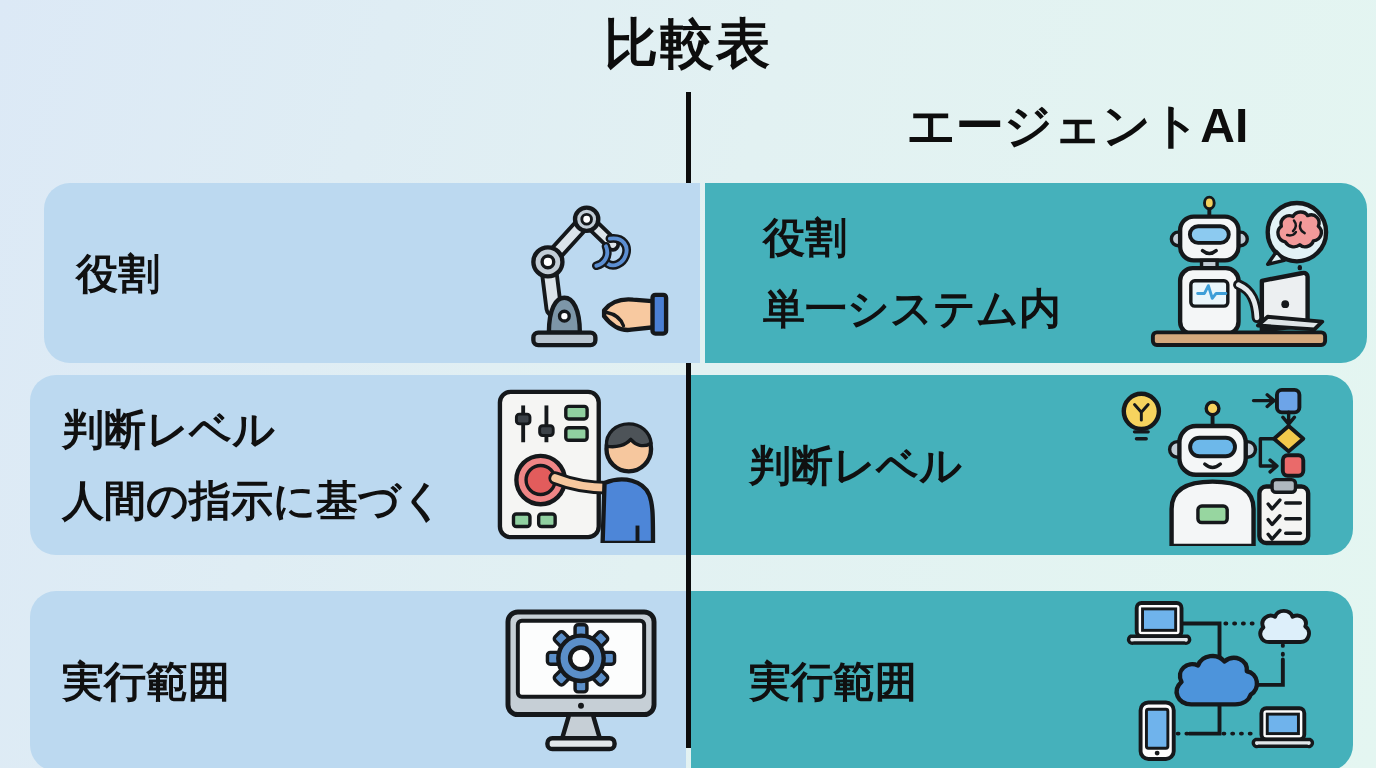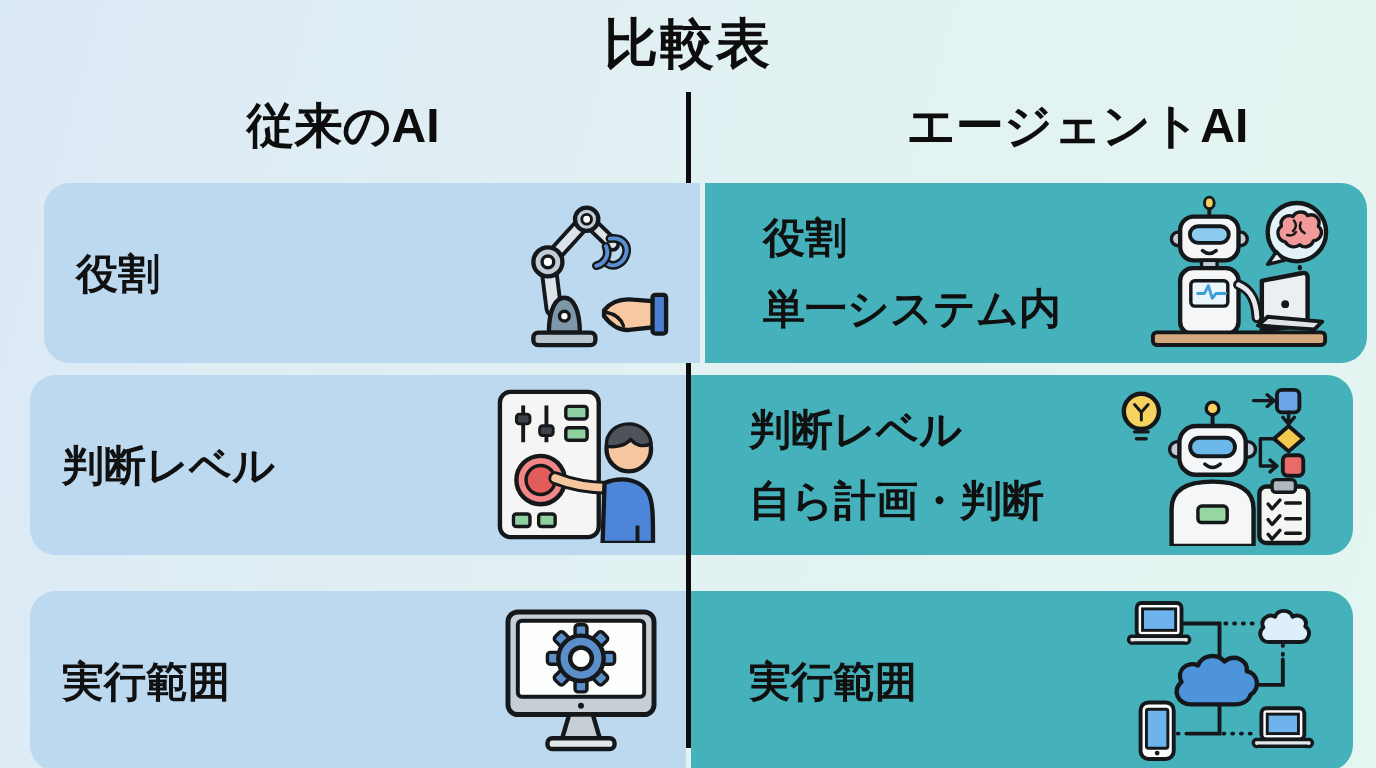--- a/index.html
+++ b/index.html
@@ -53,21 +53,20 @@
   }
   svg{display:block;}
 </style>
 </head>
 <body>
 
 <div class="canvas">
 
   <div class="title">比較表</div>
 
-  <div class="col-header left">従来のAI</div>
   <div class="col-header right">エージェントAI</div>
 
   <div class="divider"></div>
 
   <div class="card side-left row-1">
     <div class="card-text">
       <div>役割</div>
     </div>
     <div class="icon-wrap">
       <svg viewBox="0 0 170 160" width="165" height="155" aria-hidden="true">
@@ -124,20 +123,21 @@
         <circle cx="140" cy="112" r="4" fill="#15181b"></circle>
         <path d="M112 134 l58 4 l8 -8 l-56 -5 z" fill="#dfe4e7" stroke="#15181b" stroke-width="4" stroke-linejoin="round"></path>
         <rect x="4" y="141" width="177" height="13" rx="4" fill="#d4a97d" stroke="#15181b" stroke-width="4"></rect>
       </svg>
     </div>
   </div>
 
   <div class="card side-left row-2">
     <div class="card-text">
       <div>判断レベル</div>
+      <div>人間の指示に基づく</div>
     </div>
     <div class="icon-wrap">
       <svg viewBox="0 0 175 160" width="170" height="155" aria-hidden="true">
         <rect x="10" y="4" width="102" height="150" rx="11" fill="#f5f5f3" stroke="#15181b" stroke-width="4.5"></rect>
         <line x1="34" y1="18" x2="34" y2="56" stroke="#15181b" stroke-width="4"></line>
         <rect x="27" y="27" width="14" height="10" rx="3" fill="#3c4248" stroke="#15181b" stroke-width="3"></rect>
         <line x1="58" y1="18" x2="58" y2="56" stroke="#15181b" stroke-width="4"></line>
         <rect x="51" y="39" width="14" height="10" rx="3" fill="#3c4248" stroke="#15181b" stroke-width="3"></rect>
         <rect x="78" y="19" width="22" height="13" rx="3" fill="#90d0a0" stroke="#15181b" stroke-width="3.5"></rect>
         <rect x="78" y="41" width="22" height="13" rx="3" fill="#90d0a0" stroke="#15181b" stroke-width="3.5"></rect>
@@ -151,21 +151,20 @@
         <circle cx="143" cy="63" r="23" fill="#f6c79e" stroke="#15181b" stroke-width="4.5"></circle>
         <path d="M120 60 c-1 -14 10 -23 23 -23 c12 0 22 8 23 20 c-8 5 -16 2 -21 -4 c-5 6 -15 9 -25 7 z" fill="#4d5358" stroke="#15181b" stroke-width="3.5" stroke-linejoin="round"></path>
         <line x1="152" y1="142" x2="152" y2="158" stroke="#15181b" stroke-width="4"></line>
       </svg>
     </div>
   </div>
 
   <div class="card side-right row-2">
     <div class="card-text">
       <div>判断レベル</div>
-      <div>自ら計画・判断</div>
     </div>
     <div class="icon-wrap">
       <svg viewBox="0 0 205 165" width="200" height="161" aria-hidden="true">
         <circle cx="27" cy="27" r="18" fill="#f6d35e" stroke="#15181b" stroke-width="4.5"></circle>
         <path d="M27 36 v-8 m0 0 l-7 -8 m7 8 l7 -8" fill="none" stroke="#15181b" stroke-width="3" stroke-linecap="round"></path>
         <path d="M20 48 h14 m-12 7 h10" stroke="#15181b" stroke-width="3.5" stroke-linecap="round"></path>
         <path d="M142 16 h20 m-6 -6 l7 6 l-7 6" fill="none" stroke="#15181b" stroke-width="3.5" stroke-linecap="round" stroke-linejoin="round"></path>
         <rect x="166" y="5" width="23" height="23" rx="5" fill="#6da4e8" stroke="#15181b" stroke-width="4"></rect>
         <path d="M178 28 v10 m-6 -5 l6 7 l6 -7" fill="none" stroke="#15181b" stroke-width="3.5" stroke-linecap="round" stroke-linejoin="round"></path>
         <path d="M178 42 l15 13 l-15 13 l-15 -13 z" fill="#f2c94c" stroke="#15181b" stroke-width="4" stroke-linejoin="round"></path>

